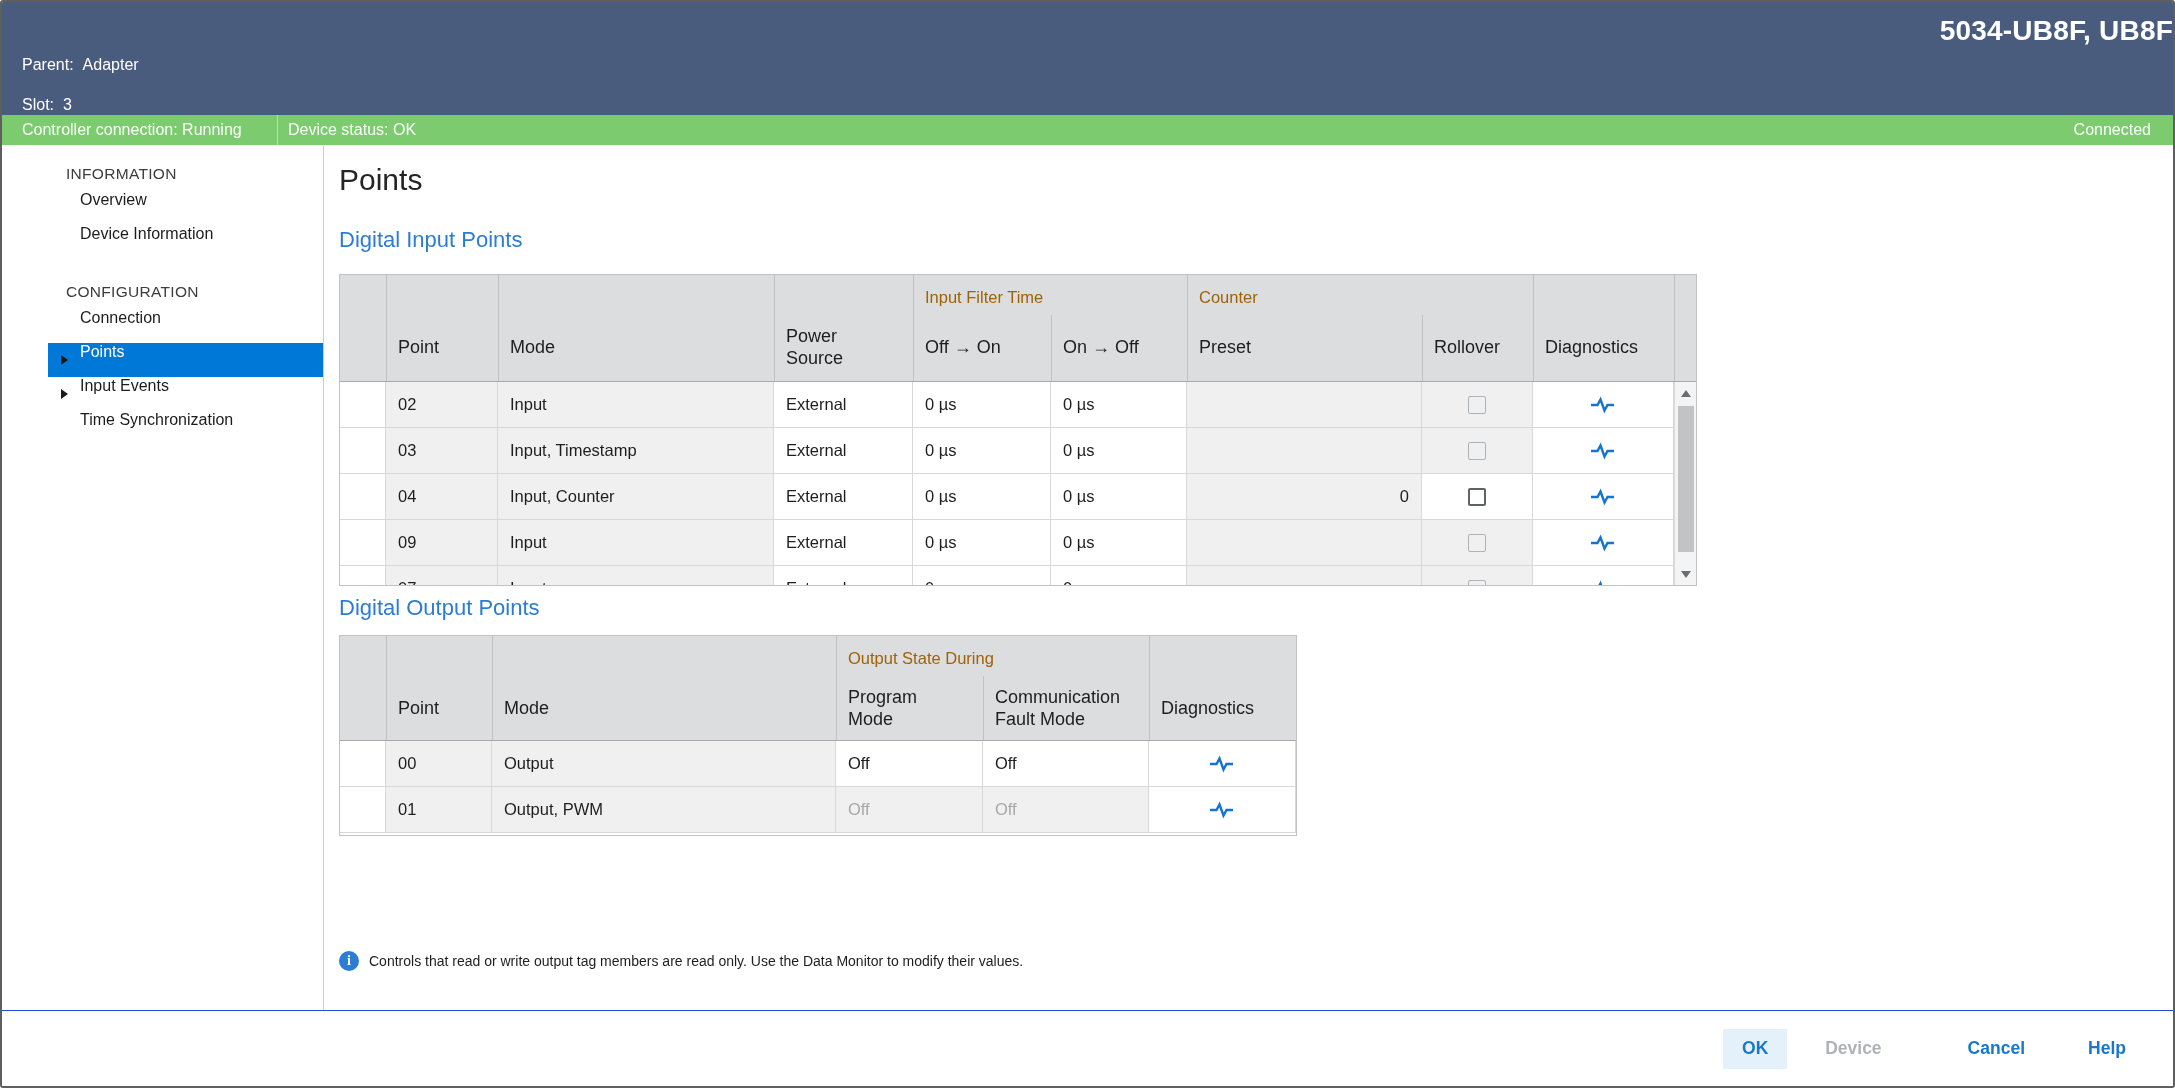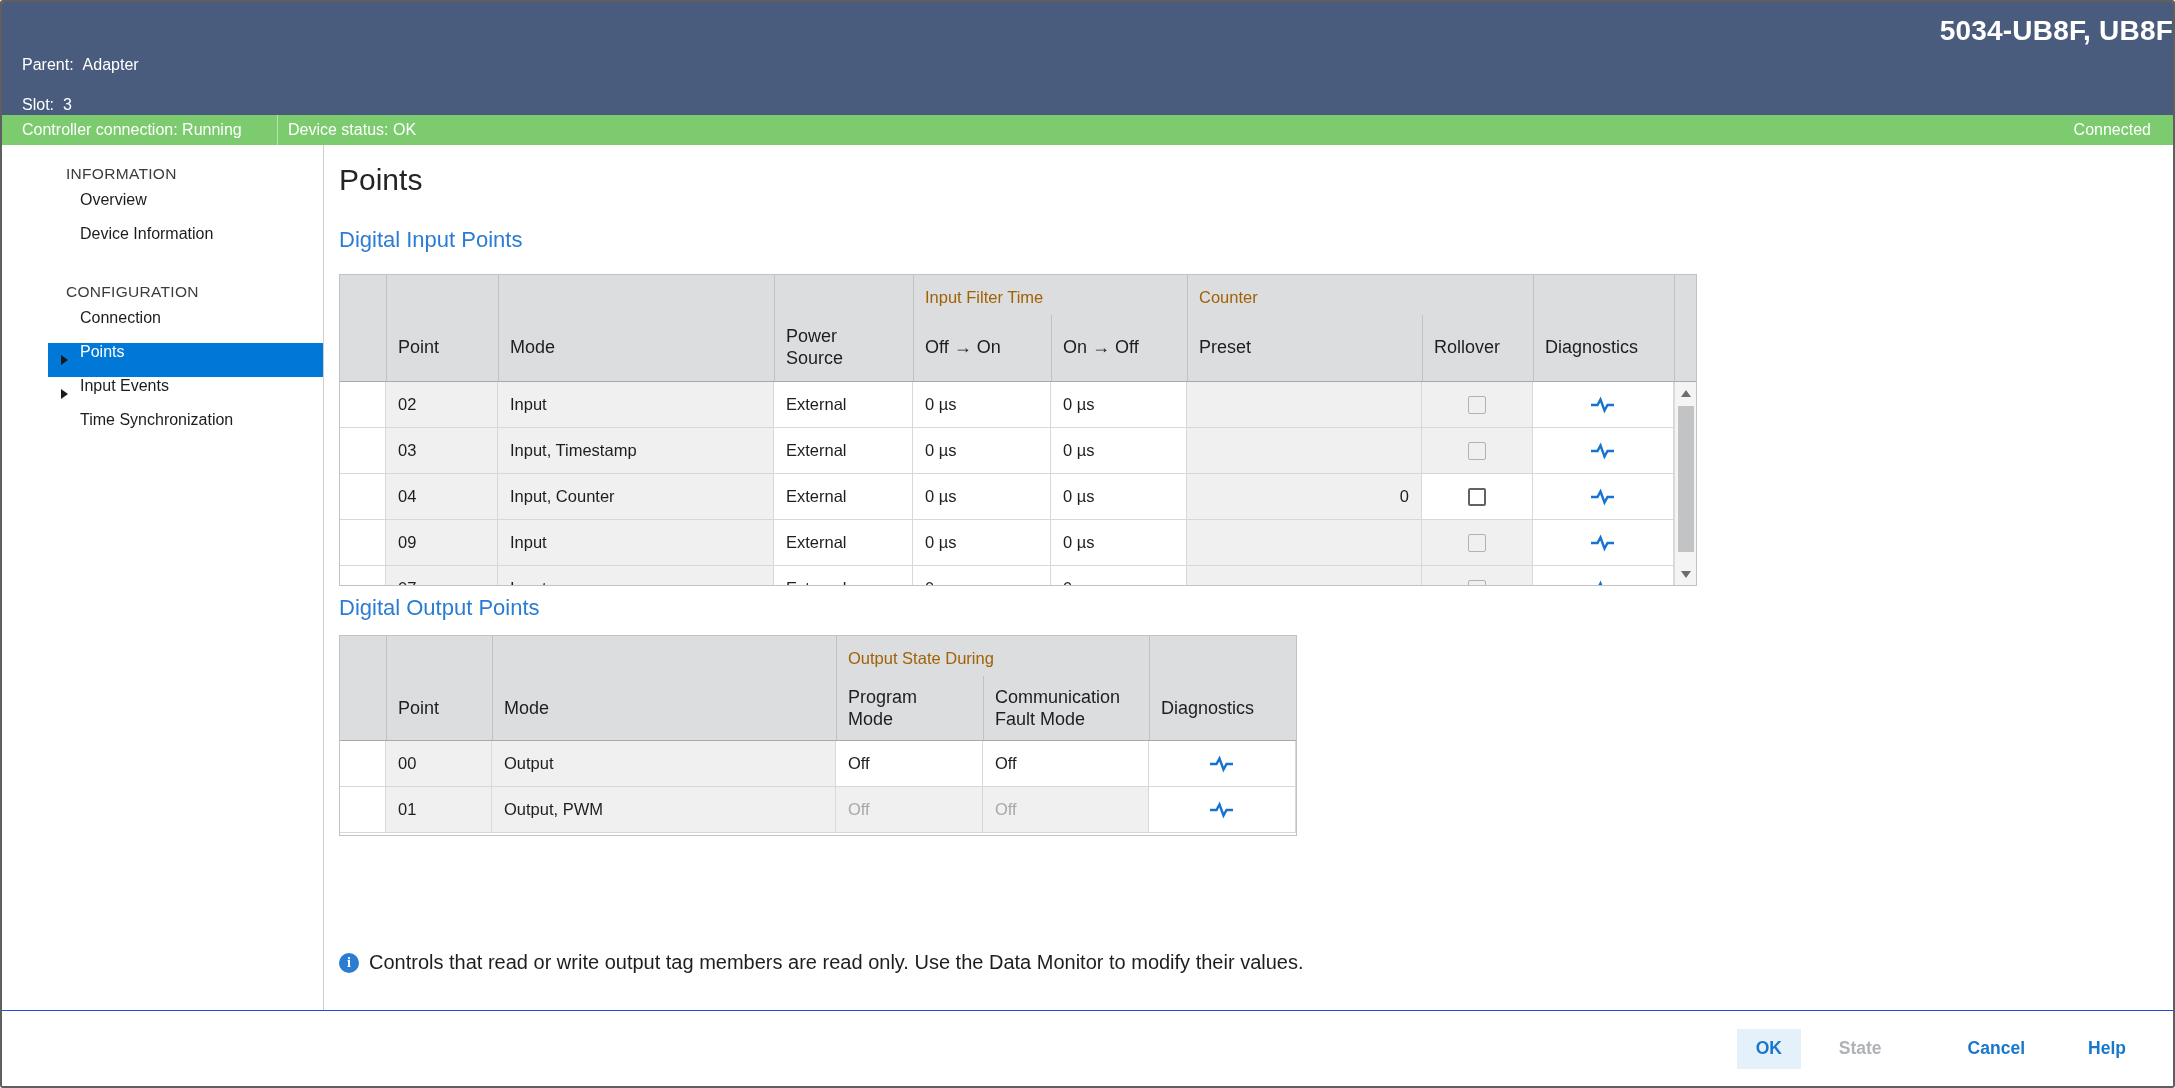--- a/index.html
+++ b/index.html
@@ -60,21 +60,21 @@
   
   .vscroll { position:absolute; right:0; top:0; width:22px; height:203px; background:#F4F4F4; border-left:1px solid #dadada; }
   .sb-btn { position:absolute; left:0; width:22px; height:22px; display:flex; align-items:center; justify-content:center; }
   .sb-up { top:0; } .sb-down { bottom:0; }
   .tri-up { width:0; height:0; border-bottom:7px solid #6a6e70; border-left:5px solid transparent; border-right:5px solid transparent; }
   .tri-down { width:0; height:0; border-top:7px solid #6a6e70; border-left:5px solid transparent; border-right:5px solid transparent; }
   .sb-thumb { position:absolute; left:3px; top:24px; width:16px; height:146px; background:#c1c3c5; }
   
   .note { position:absolute; left:15px; top:806px; display:flex; align-items:center; }
   .info-icon { width:20px; height:20px; border-radius:50%; background:#2B7CD3; color:#fff; font-size:14px; font-weight:700; font-family:"Liberation Serif","DejaVu Serif",serif; display:flex; align-items:center; justify-content:center; margin-right:10px; flex:none; }
-  .note .txt { font-size:20px; color:#1e1e1e; }
+  .note .txt { font-size:14px; color:#1e1e1e; }
   
   .footer { position:absolute; left:0; top:1008px; width:100%; height:76px; border-top:1px solid #1d4ed8; background:#fff; display:flex; align-items:center; justify-content:flex-end; padding-right:34px; }
   .btn { height:40px; min-width:64px; display:flex; align-items:center; justify-content:center; font-size:17.5px; font-weight:600; color:#1877CC; background:transparent; border:none; cursor:pointer; font-family:inherit; }
   .btn-ok { background:#E4F0FA; padding:0 18px; }
   .btn-apply { color:#AFB3B8; margin-left:24px; padding:0 14px; }
   .btn-cancel { margin-left:58px; padding:0 14px; }
   .btn-help { margin-left:36px; padding:0 10px; }
   .diag-svg { display:block; }
 </style>
 </head>
@@ -305,16 +305,16 @@
 
     <div class="note">
       <span class="info-icon">i</span>
       <span class="txt">Controls that read or write output tag members are read only. Use the Data Monitor to modify their values.</span>
     </div>
   </div>
 </div>
 
 <div class="footer">
   <button class="btn btn-ok">OK</button>
-  <button class="btn btn-apply">State</button>
+  <button class="btn btn-apply">Device</button>
   <button class="btn btn-cancel">Cancel</button>
   <button class="btn btn-help">Help</button>
 </div>
 
 </body></html>

